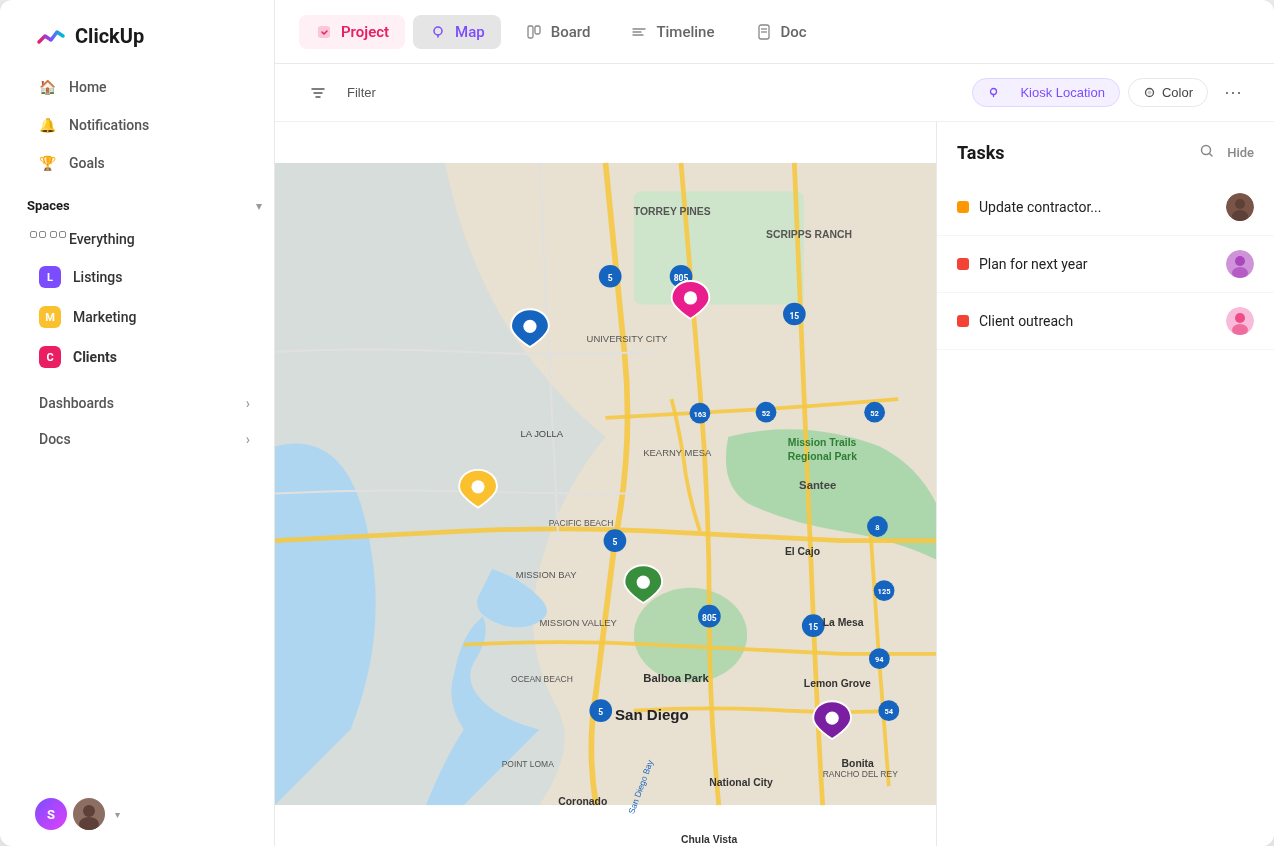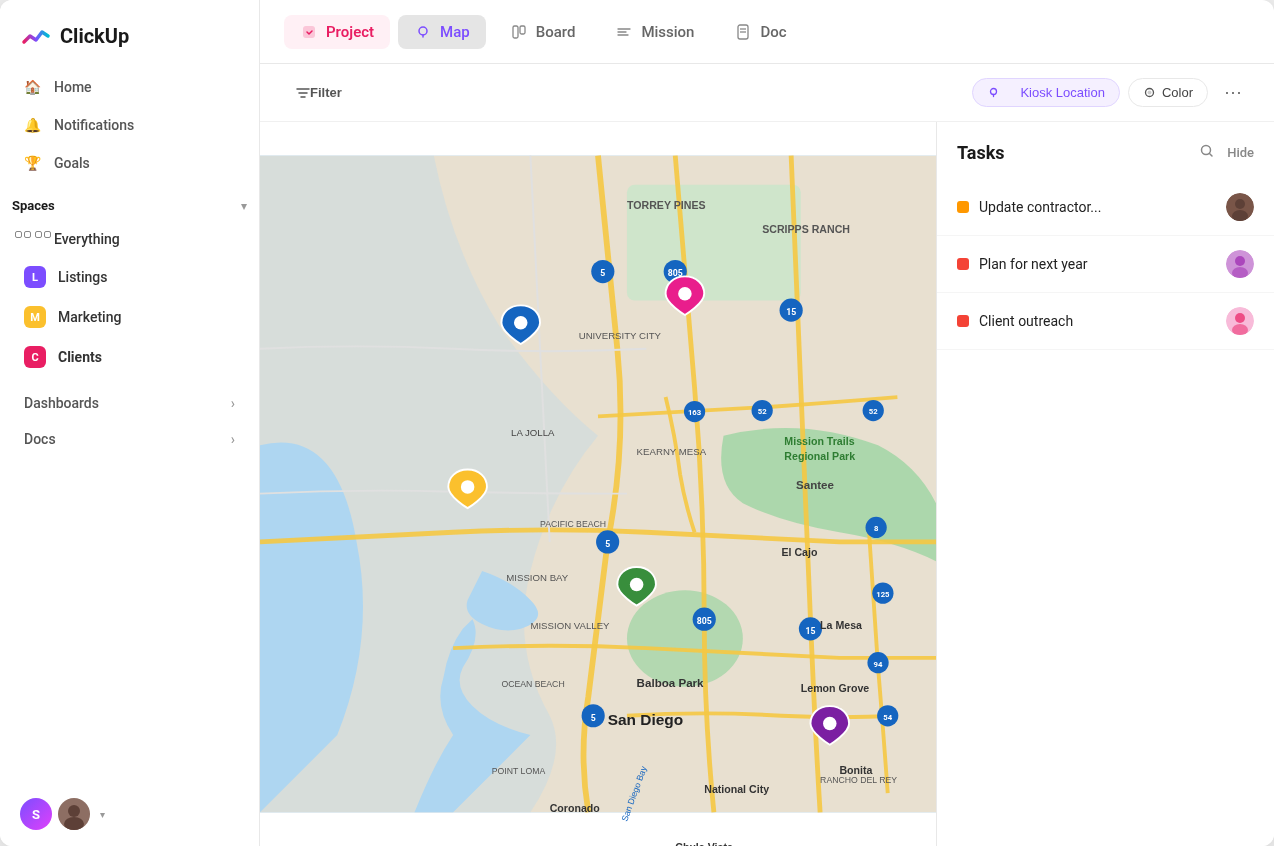--- a/index.html
+++ b/index.html
@@ -1,20 +1,20 @@
 <!DOCTYPE html>
 <html><head>
   <meta charset="utf-8">
   <style>
     * { box-sizing: border-box; margin: 0; padding: 0; }
     body { font-family: -apple-system, BlinkMacSystemFont, 'Segoe UI', Roboto, sans-serif; background: #f0f0f0; display: flex; justify-content: center; align-items: center; min-height: 100vh; }
     .app-container { width: 1274px; height: 846px; background: #fff; border-radius: 12px; overflow: hidden; display: flex; box-shadow: 0 4px 24px rgba(0,0,0,0.15); }
     
     
-    .sidebar { width: 260px; height: 100%; background: #fff; border-right: 1px solid #e8e8e8; display: flex; flex-direction: column; padding: 0; }
+    .sidebar { width: 260px; height: 100%; background: #fff; border-right: 1px solid #e8e8e8; display: flex; flex-direction: column; padding: 0; margin-left: 15px; }
     .sidebar-logo { padding: 20px 20px 16px; display: flex; align-items: center; gap: 8px; }
     .logo-icon { width: 32px; height: 32px; }
     .logo-text { font-size: 20px; font-weight: 700; color: #1a1a1a; }
     .sidebar-nav { padding: 0 12px; }
     .nav-item { display: flex; align-items: center; gap: 12px; padding: 10px 12px; border-radius: 8px; cursor: pointer; color: #555; font-size: 14px; font-weight: 500; }
     .nav-icon { width: 18px; height: 18px; display: flex; align-items: center; justify-content: center; color: #777; }
     .section-header { display: flex; align-items: center; justify-content: space-between; padding: 16px 12px 8px; }
     .section-title { font-size: 13px; font-weight: 700; color: #1a1a1a; }
     .section-chevron { color: #999; font-size: 12px; }
     .space-item { display: flex; align-items: center; gap: 12px; padding: 9px 12px; border-radius: 8px; cursor: pointer; color: #333; font-size: 14px; font-weight: 500; }
@@ -29,21 +29,21 @@
     
     
     .tabs-bar { display: flex; align-items: center; padding: 0 24px; height: 64px; border-bottom: 1px solid #e8e8e8; gap: 8px; }
     .tab { display: flex; align-items: center; gap: 8px; padding: 8px 16px; border-radius: 8px; cursor: pointer; font-size: 15px; font-weight: 500; color: #666; white-space: nowrap; }
     .tab-active-map { color: #7c4dff; }
     .tab-icon { width: 18px; height: 18px; display: flex; align-items: center; justify-content: center; }
 
     
     .filter-bar { display: flex; align-items: center; justify-content: space-between; padding: 12px 24px; border-bottom: 1px solid #f0f0f0; }
     .filter-left { display: flex; align-items: center; gap: 8px; }
-    .filter-btn { display: flex; align-items: center; gap: 0; padding: 6px 12px; border-radius: 6px; cursor: pointer; font-size: 13px; color: #555; background: transparent; border: none; font-weight: bold; }
+    .filter-btn { display: flex; align-items: center; gap: 22px; padding: 6px 12px; border-radius: 6px; cursor: pointer; font-size: 13px; color: #555; background: transparent; border: none; }
     .filter-right { display: flex; align-items: center; gap: 8px; }
     .kiosk-btn { display: flex; align-items: center; gap: 20px; padding: 6px 14px; border-radius: 20px; border: 1.5px solid #e0d5ff; background: #f5f0ff; color: #7c4dff; font-size: 13px; font-weight: 500; cursor: pointer; }
     .color-btn { display: flex; align-items: center; gap: 6px; padding: 6px 14px; border-radius: 20px; border: 1.5px solid #e8e8e8; background: #fff; color: #444; font-size: 13px; font-weight: 500; cursor: pointer; }
     .more-btn { padding: 6px 8px; border-radius: 6px; cursor: pointer; color: #666; border: none; background: transparent; font-size: 18px; }
 
     
     .content-area { flex: 1; display: flex; overflow: hidden; }
     
     
     .map-container { flex: 1; position: relative; overflow: hidden; }
@@ -190,21 +190,21 @@
         <span>Board</span>
       </div>
       <div class="tab">
         <span class="tab-icon">
           <svg width="16" height="16" viewBox="0 0 16 16" fill="none">
             <line x1="2" y1="5" x2="14" y2="5" stroke="#888" stroke-width="1.3" stroke-linecap="round"></line>
             <line x1="2" y1="8" x2="10" y2="8" stroke="#888" stroke-width="1.3" stroke-linecap="round"></line>
             <line x1="2" y1="11" x2="12" y2="11" stroke="#888" stroke-width="1.3" stroke-linecap="round"></line>
           </svg>
         </span>
-        <span>Mission</span>
+        <span>Timeline</span>
       </div>
       <div class="tab">
         <span class="tab-icon">
           <svg width="16" height="16" viewBox="0 0 16 16" fill="none">
             <rect x="3" y="1" width="10" height="14" rx="2" stroke="#888" stroke-width="1.3"></rect>
             <line x1="5" y1="5" x2="11" y2="5" stroke="#888" stroke-width="1.3"></line>
             <line x1="5" y1="8" x2="11" y2="8" stroke="#888" stroke-width="1.3"></line>
           </svg>
         </span>
         <span>Doc</span>

